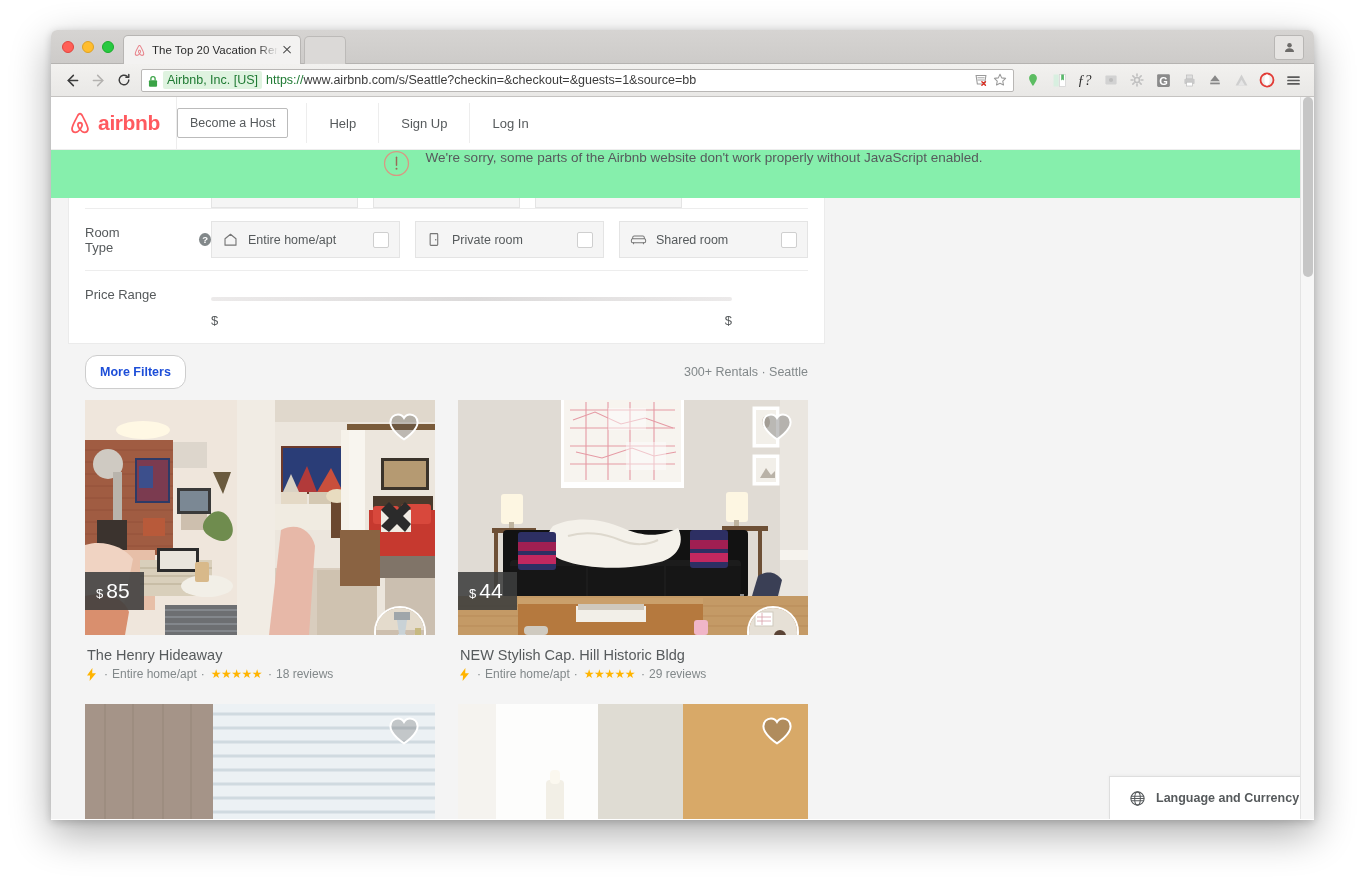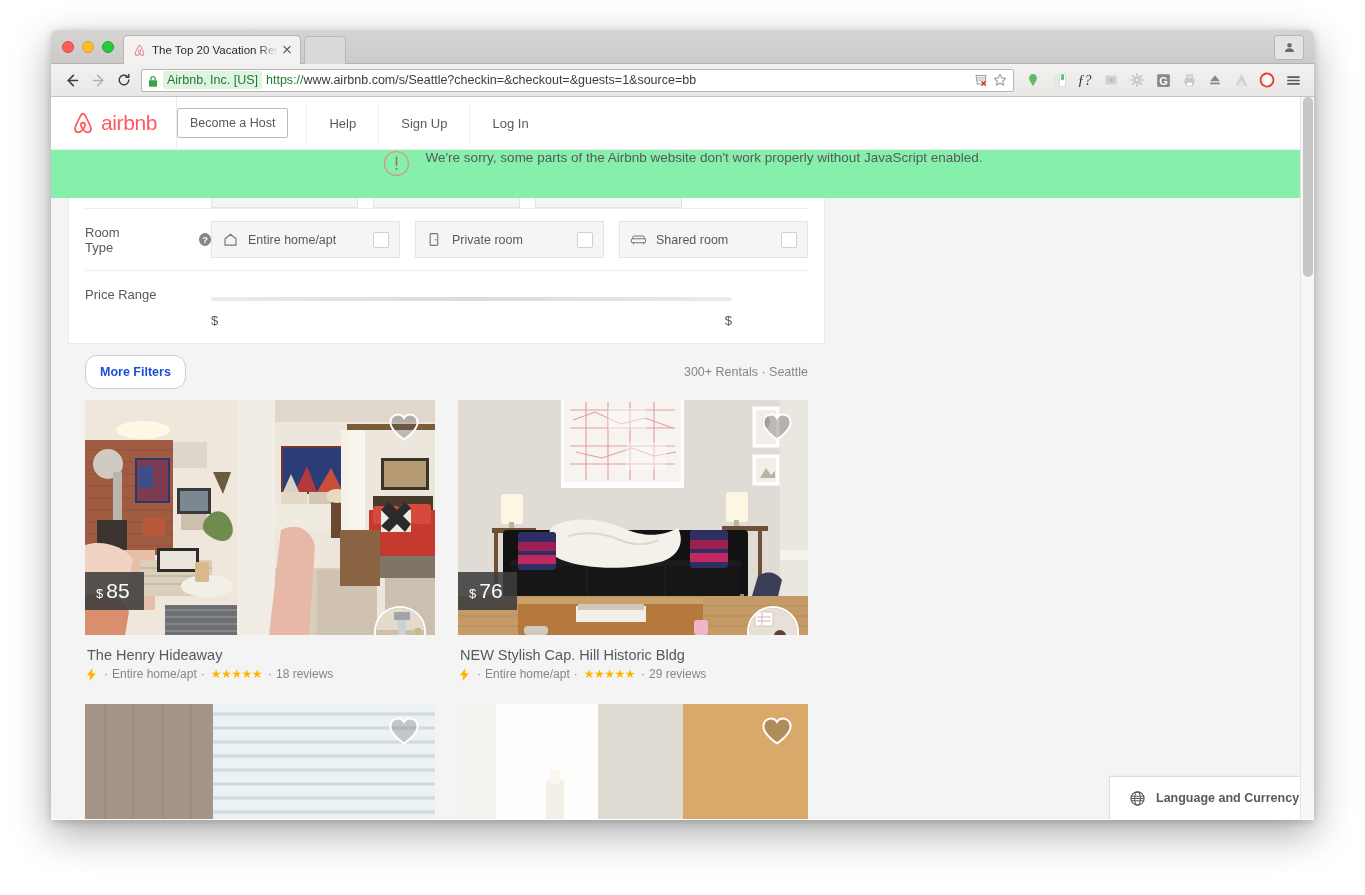--- a/index.html
+++ b/index.html
@@ -113,21 +113,21 @@
   #site-header {
     height: 53px; background: #ffffff;
     border-bottom: 1px solid #ededed;
     display: flex; align-items: stretch;
   }
   #brand {
     width: 126px; display: flex; align-items: center; justify-content: center;
     border-right: 1px solid #ededed;
   }
   #brand-mark { width: 26px; height: 26px; margin-right: 5px; }
-  #brand-text { font-size: 21px; color: #ff5a5f; font-weight: normal; letter-spacing: -0.4px; }
+  #brand-text { font-size: 21px; color: #ff5a5f; font-weight: bold; letter-spacing: -0.4px; }
   #header-search { flex: 1 1 auto; display: flex; align-items: center; padding-left: 19px; }
   #search-glass { width: 18px; height: 18px; margin-right: 15px; }
   #search-value { font-size: 13.5px; color: #565a5c; }
   #header-actions { display: flex; align-items: center; }
   #become-host {
     font-size: 12.5px; color: #565a5c;
     border: 1px solid #bbbbbb; border-radius: 2px;
     padding: 7px 12px; margin-right: 18px;
   }
   .hdr-link {
@@ -703,21 +703,21 @@
               <rect x="322" y="150" width="28" height="10" fill="#f6f3ee"></rect>
               <path d="M300 176c10-6 18-4 24 4l-4 16h-26z" fill="#3a3f55"></path>
             </svg>
             <span class="heart-icon">
               <svg viewBox="0 0 34 31" width="34" height="31">
                 <path d="M17 28.4S3.4 19.9 3.4 11.3C3.4 6.8 6.8 3.4 11 3.4c2.6 0 4.8 1.4 6 3.5 1.2-2.1 3.4-3.5 6-3.5 4.2 0 7.6 3.4 7.6 7.9 0 8.6-13.6 17.1-13.6 17.1z" fill="rgba(80,80,80,0.34)" stroke="#ffffff" stroke-width="2"></path>
               </svg>
             </span>
             <span class="price-tag">
               <span class="price-cur">$</span>
-              <span class="price-amt">76</span>
+              <span class="price-amt">44</span>
             </span>
             <span class="host-avatar">
               <svg viewBox="0 0 52 52" width="52" height="52">
                 <rect width="52" height="52" fill="#e6e0d6"></rect>
                 <rect x="6" y="4" width="18" height="14" fill="#ffffff" stroke="#cfc9bd"></rect>
                 <g stroke="#d8a0a8" stroke-width="0.8" fill="none">
                     <path d="M8 9h14M8 13h14M13 5v12"></path>
                   </g>
                 <rect x="0" y="34" width="52" height="18" fill="#c9a273"></rect>
                 <circle cx="31" cy="28" r="6" fill="#5a4334"></circle>

